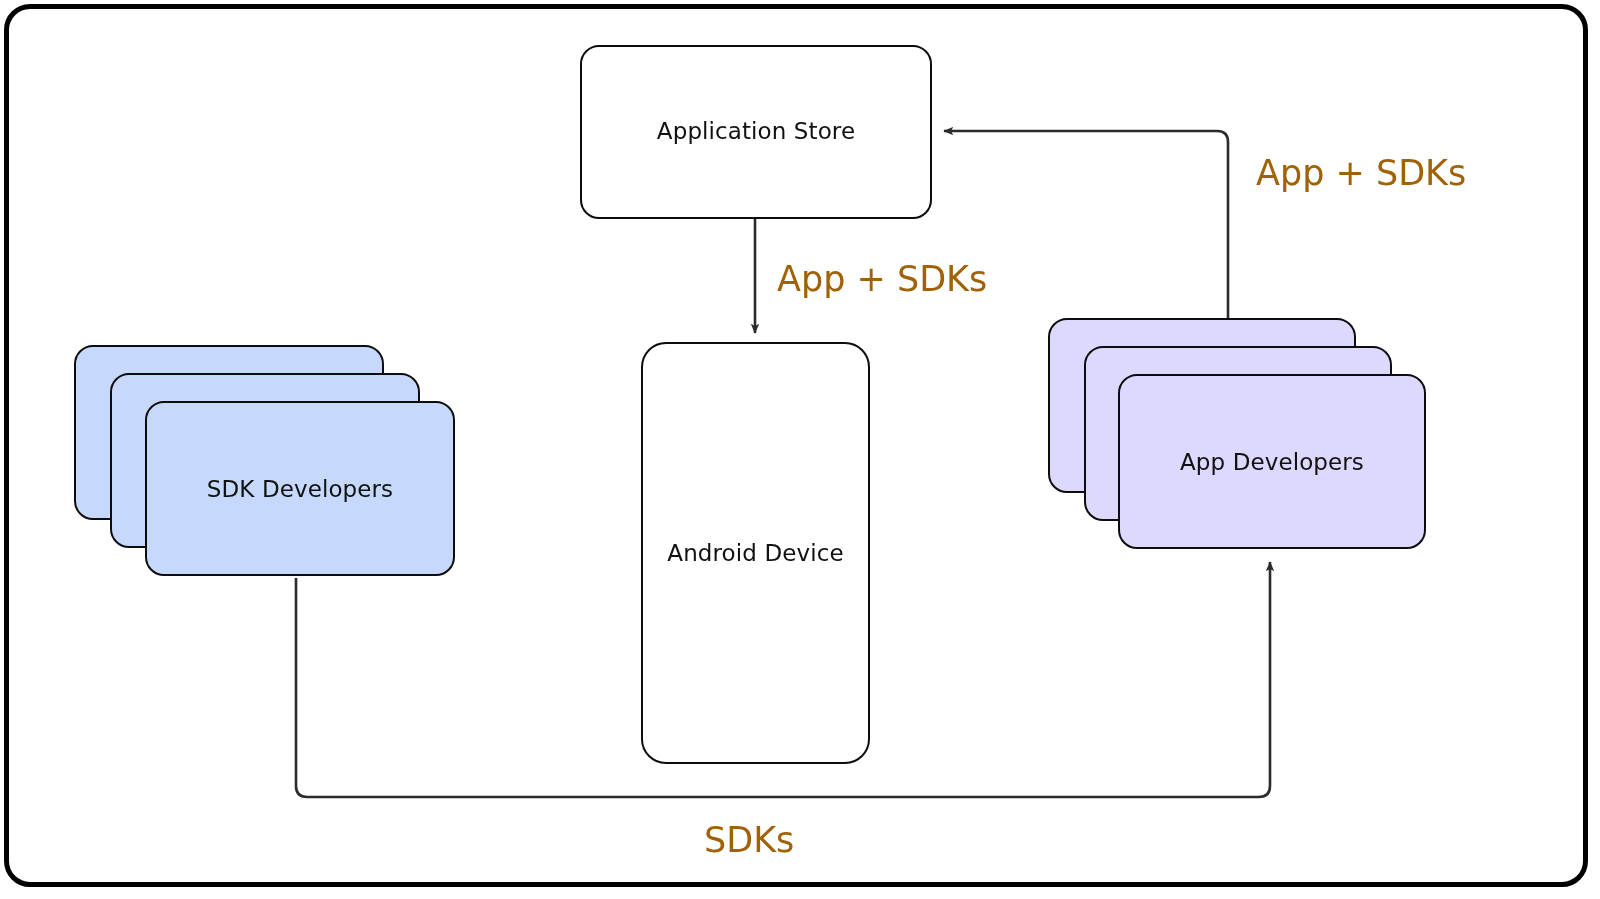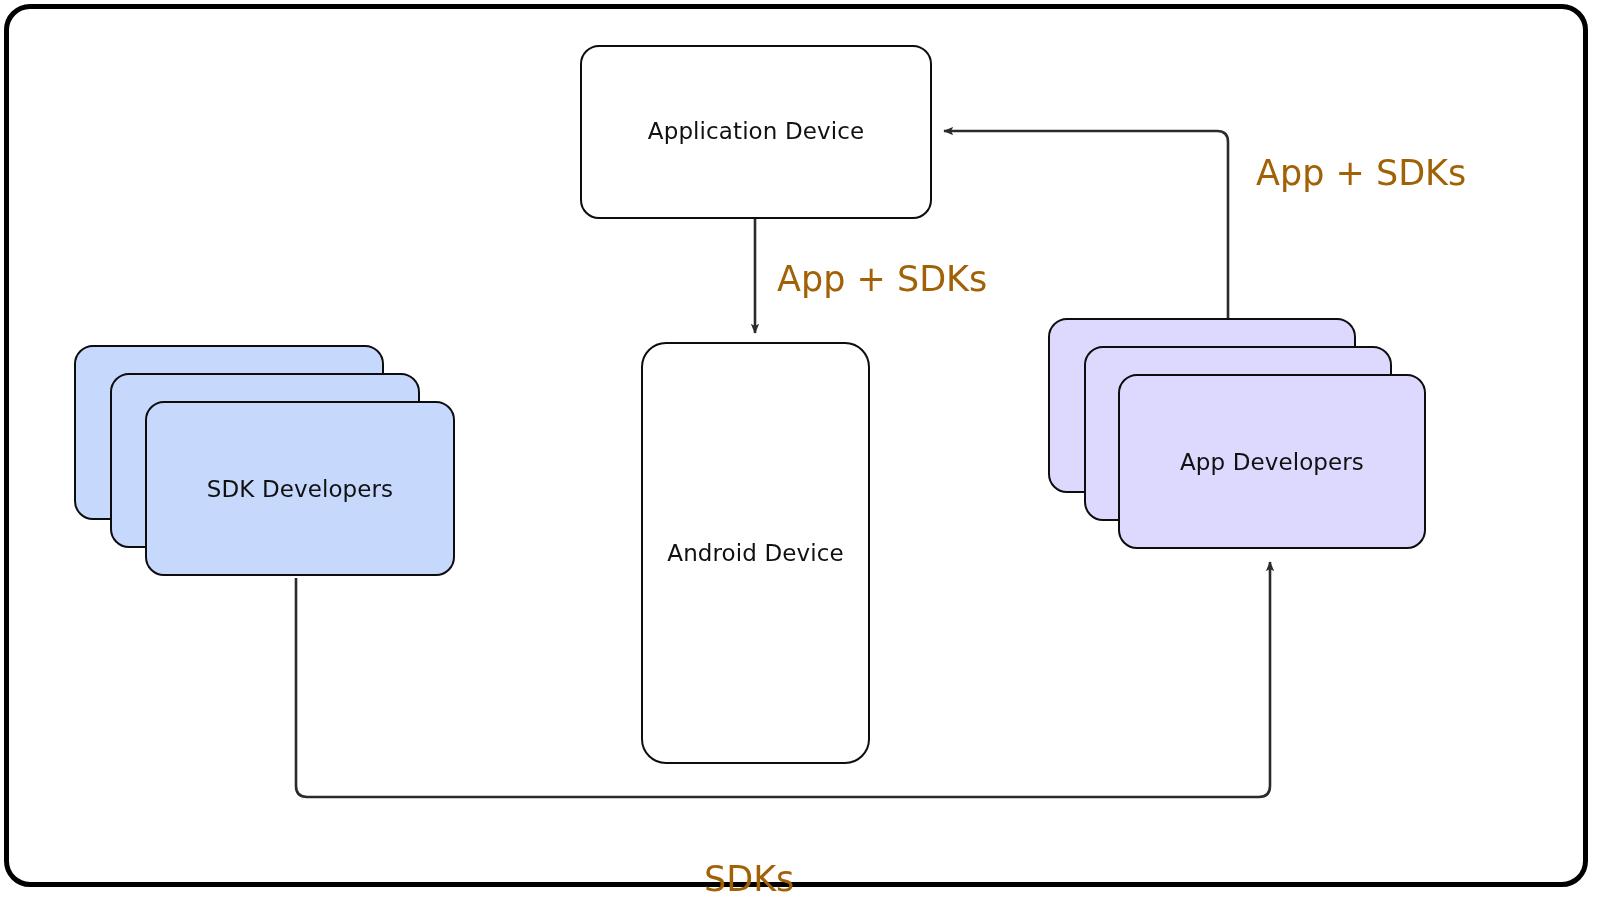--- a/index.html
+++ b/index.html
@@ -117,21 +117,21 @@
 
   .edge-label {
     position: absolute;
     font-size: 35px;
     color: #a16207;
     white-space: nowrap;
     line-height: 1;
   }
   #label-store-to-device { left: 777px; top: 262px; }
   #label-dev-to-store    { left: 1256px; top: 156px; }
-  #label-sdks-bottom     { left: 704px; top: 862px; }
+  #label-sdks-bottom     { left: 704px; top: 823px; }
 </style>
 </head>
 <body>
 
 <div id="canvas">
 
   <div class="frame"></div>
 
   <svg class="edges" viewBox="0 0 1600 899" width="1600" height="899" xmlns="http://www.w3.org/2000/svg">
     <defs>
@@ -141,21 +141,21 @@
     </defs>
 
     <path d="M755,219 L755,333" fill="none" stroke="#2b2b2b" stroke-width="2.6" marker-end="url(#arrowhead)"></path>
 
     <path d="M1228,320 L1228,142 Q1228,131 1217,131 L944,131" fill="none" stroke="#2b2b2b" stroke-width="2.6" marker-end="url(#arrowhead)"></path>
 
     <path d="M296,578 L296,786 Q296,797 307,797 L1259,797 Q1270,797 1270,786 L1270,562" fill="none" stroke="#2b2b2b" stroke-width="2.6" marker-end="url(#arrowhead)"></path>
   </svg>
 
   <div class="node" id="app-store">
-    <span class="node-label">Application Device</span>
+    <span class="node-label">Application Store</span>
   </div>
 
   <div class="node" id="android-device">
     <span class="node-label">Android Device</span>
   </div>
 
   <div class="stack" id="sdk-devs">
     <div class="card c0"></div>
     <div class="card c1"></div>
     <div class="card c2">

